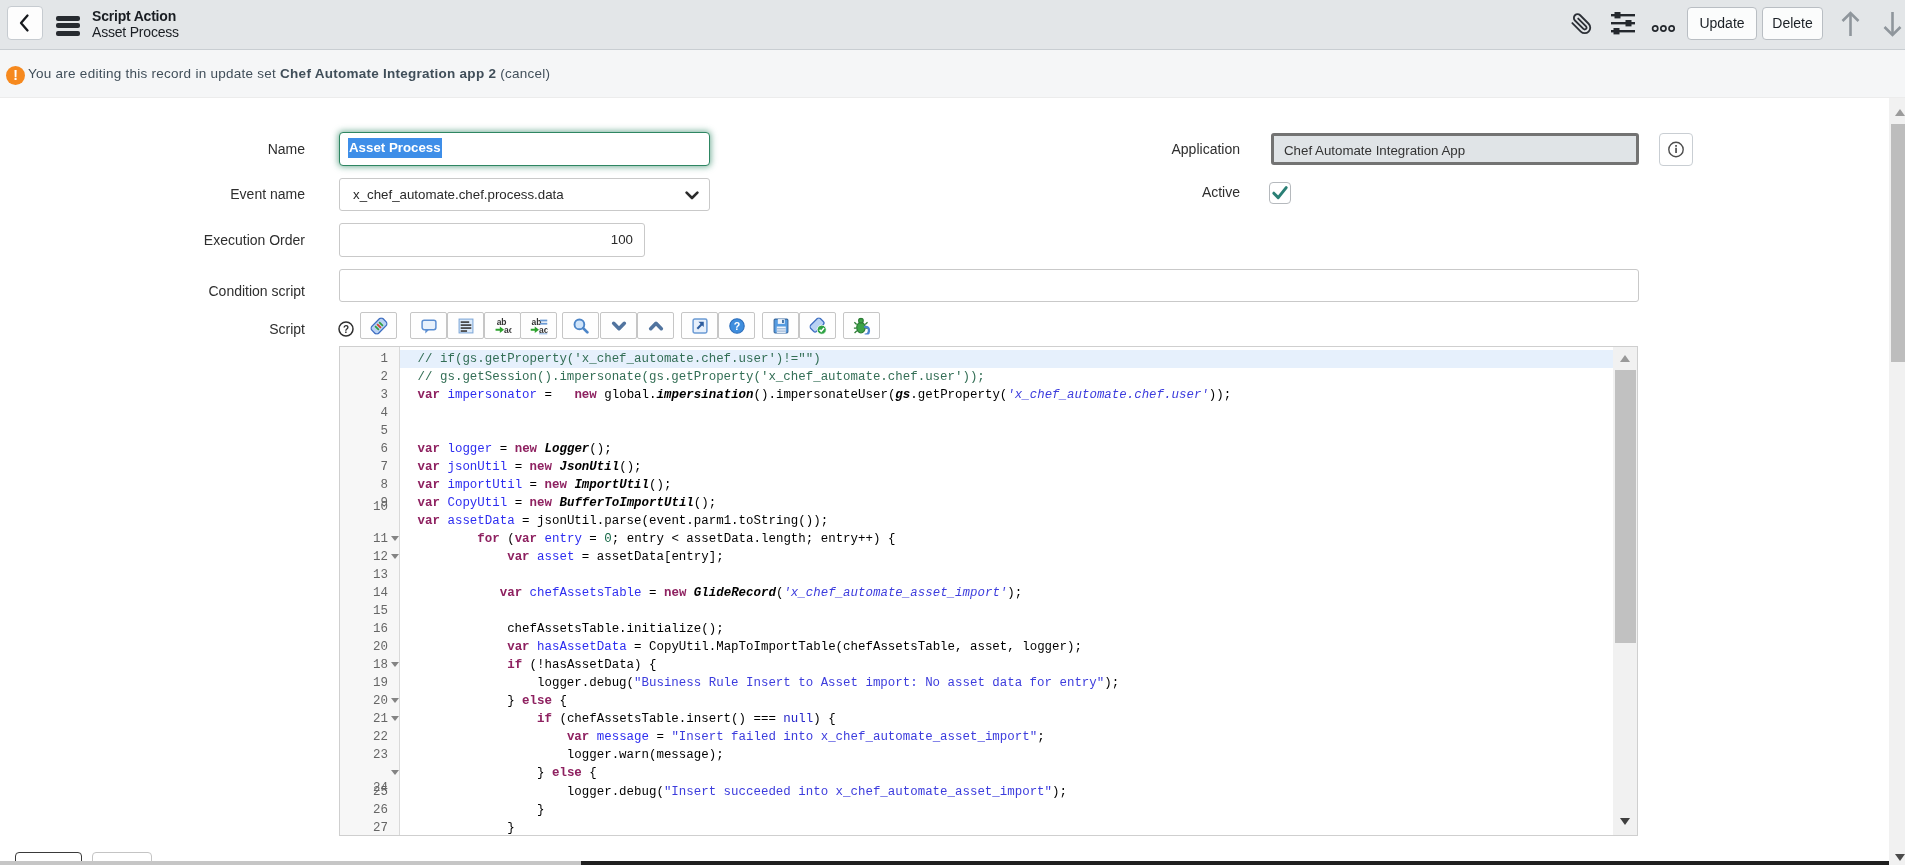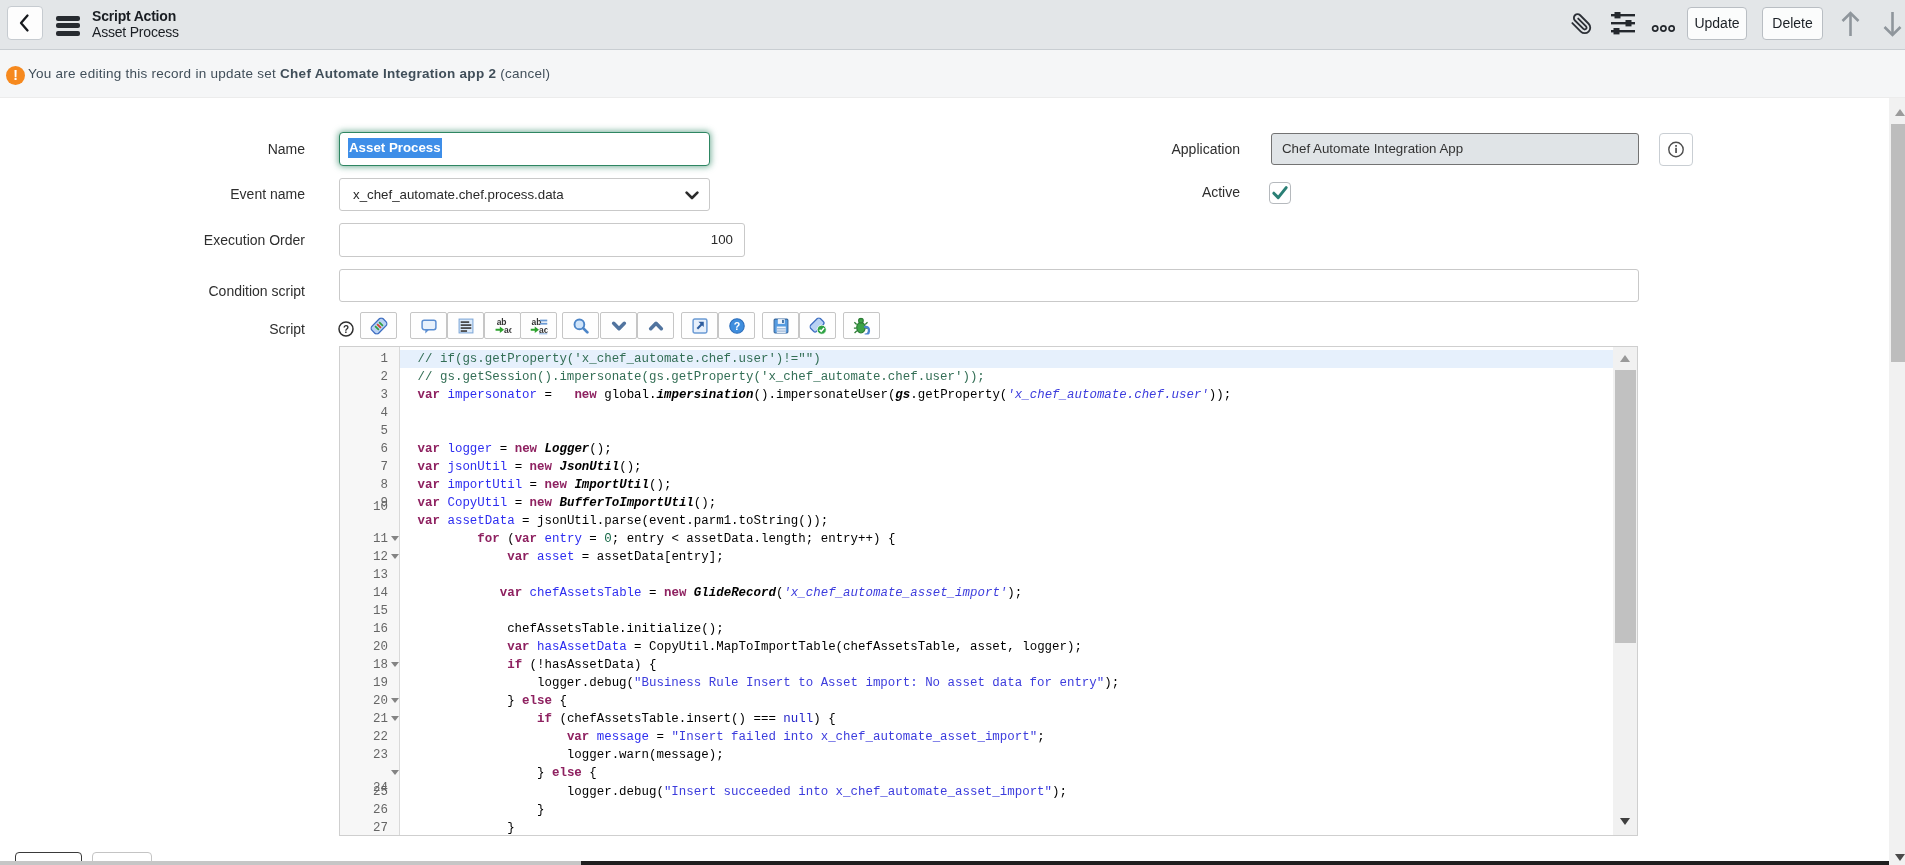--- a/index.html
+++ b/index.html
@@ -10,21 +10,21 @@
 #title1{left:92px;top:8px;font-size:14px;font-weight:bold;color:#1a1e23;line-height:16px;letter-spacing:-0.2px;}
 #title2{left:92px;top:24px;font-size:14px;color:#1a1e23;line-height:16px;letter-spacing:-0.2px;}
 .hbtn{top:7px;height:33px;background:#fbfcfc;border:1px solid #b9bec3;border-radius:4px;box-sizing:border-box;font-size:14px;color:#1b2026;text-align:center;line-height:31px;}
 
 #notice{left:0;top:50px;width:1905px;height:48px;background:#f5f6f7;border-bottom:1px solid #ececec;box-sizing:border-box;}
 #nicon{left:6px;top:66px;width:19px;height:19px;border-radius:50%;background:#f6891e;color:#fff;font-weight:bold;font-size:14px;text-align:center;line-height:19px;}
 #ntext{left:28px;top:50px;height:48px;line-height:48px;font-size:13.5px;color:#404e59;letter-spacing:0.26px;}
 
 .lbl{font-size:14px;color:#2e2e2e;text-align:right;}
 .inp{background:#fff;border:1px solid #c9c9c9;border-radius:3px;box-sizing:border-box;font-size:13.3px;color:#292929;}
-.ro{background:#e0e4e7;border:1px solid #737373;}
+.ro{background:#e0e4e7;border:3px solid #737373;}
 
 .tbtn{top:312px;width:37px;height:27px;background:#fefefe;border:1px solid #c6c6c6;border-radius:2px;box-sizing:border-box;}
 .tbtn svg{position:absolute;left:50%;top:50%;transform:translate(-50%,-50%);}
 
 #ed{left:339px;top:346px;width:1299px;height:490px;border:1px solid #cfcfcf;box-sizing:border-box;background:#fff;}
 #gut{position:absolute;left:0;top:0;width:60px;height:488px;background:#f7f7f7;border-right:1px solid #d9d9d9;box-sizing:border-box;}
 .lnum{position:absolute;left:0;width:48px;text-align:right;font:12.44px/18.04px "Liberation Mono",monospace;color:#666;}
 .cl{position:absolute;left:77.6px;white-space:pre;font:12.44px/18.04px "Liberation Mono",monospace;color:#000;}
 .fold{position:absolute;left:51px;width:0;height:0;border-left:4px solid transparent;border-right:4px solid transparent;border-top:5px solid #848484;}
 .c{color:#336e55;}
@@ -69,37 +69,37 @@
       <circle cx="20.6" cy="4.5" r="2.6" fill="none" stroke="#24282d" stroke-width="1.7"></circle>
     </svg></div>
 <div class="abs" style="left:1840px;top:9px;"><svg width="21" height="30" viewBox="0 0 21 30">
       <line x1="10.5" y1="4" x2="10.5" y2="27" stroke="#8f969c" stroke-width="2.6"></line>
       <polyline points="2.5,12 10.5,4 18.5,12" fill="none" stroke="#8f969c" stroke-width="2.6"></polyline>
     </svg></div>
 <div class="abs" style="left:1882px;top:9px;"><svg width="21" height="30" viewBox="0 0 21 30">
       <line x1="10.5" y1="3" x2="10.5" y2="26" stroke="#8f969c" stroke-width="2.6"></line>
       <polyline points="2.5,18 10.5,26 18.5,18" fill="none" stroke="#8f969c" stroke-width="2.6"></polyline>
     </svg></div>
-<div class="abs hbtn" style="left:1687px;width:60px;">Update</div>
+<div class="abs hbtn" style="left:1687px;width:70px;">Update</div>
 <div class="abs hbtn" style="left:1762px;width:61px;">Delete</div>
 
 <div class="abs" id="notice"></div>
 <div class="abs" id="nicon">!</div>
 <div class="abs" id="ntext">You are editing this record in update set <b>Chef Automate Integration app 2</b> <span style="color:#414f5a">(cancel)</span></div>
 
 <div class="abs lbl" style="left:0;top:132px;width:305px;line-height:34px;">Name</div>
 <div class="abs inp" style="left:339px;top:132px;width:371px;height:34px;border:1px solid #2e8662;border-radius:4px;box-shadow:0 0 6px 1px rgba(46,134,98,.65);">
     <span style="position:absolute;left:8px;top:5px;background:#3e8ee8;color:#fff;font-weight:bold;font-size:13.3px;line-height:20px;padding:0 1px;">Asset Process</span>
   </div>
 <div class="abs lbl" style="left:0;top:178px;width:305px;line-height:33px;">Event name</div>
 <div class="abs inp" style="left:339px;top:178px;width:371px;height:33px;line-height:31px;padding-left:13px;">x_chef_automate.chef.process.data<svg style="position:absolute;right:10px;top:12px;" width="14" height="9" viewBox="0 0 14 9">
       <polyline points="1.6,1.6 7,7 12.4,1.6" fill="none" stroke="#2b2b2b" stroke-width="2.6" stroke-linecap="round" stroke-linejoin="round"></polyline>
     </svg></div>
 <div class="abs lbl" style="left:0;top:223px;width:305px;line-height:34px;">Execution Order</div>
-<div class="abs inp" style="left:339px;top:223px;width:406px;height:34px;line-height:32px;text-align:right;padding-right:11px;padding-left:35px;">100</div>
+<div class="abs inp" style="left:339px;top:223px;width:306px;height:34px;line-height:32px;text-align:right;padding-right:11px;padding-left:35px;">100</div>
 <div class="abs lbl" style="left:0;top:275px;width:305px;line-height:33px;">Condition script</div>
 <div class="abs inp" style="left:339px;top:269px;width:1300px;height:33px;"></div>
 
 <div class="abs lbl" style="left:1000px;top:133px;width:240px;line-height:32px;">Application</div>
 <div class="abs inp ro" style="left:1271px;top:133px;width:368px;height:32px;line-height:30px;padding-left:10px;color:#333;">Chef Automate Integration App</div>
 <div class="abs" style="left:1659px;top:133px;width:34px;height:33px;background:#fff;border:1px solid #c9ced3;border-radius:4px;box-sizing:border-box;"><svg width="32" height="31" viewBox="0 0 32 31">
       <circle cx="16" cy="15.5" r="7.2" fill="none" stroke="#4e4e4e" stroke-width="1.4"></circle>
       <rect x="15.2" y="13.8" width="1.7" height="5.2" fill="#4e4e4e"></rect>
       <rect x="15.2" y="11" width="1.7" height="1.8" fill="#4e4e4e"></rect>
     </svg></div>

